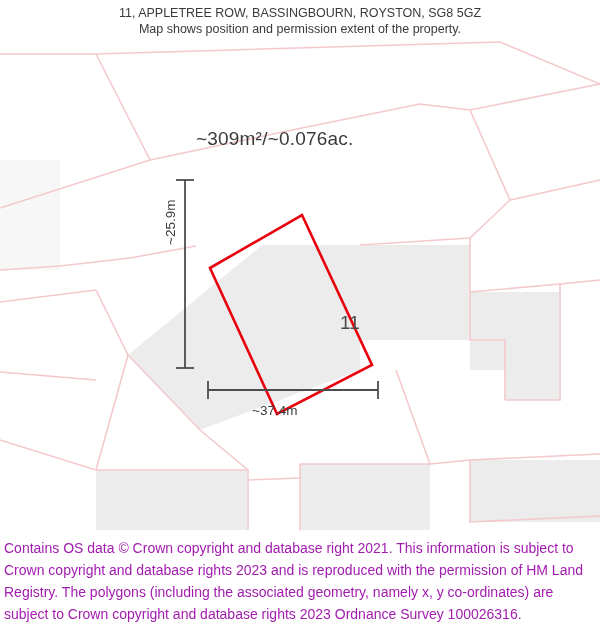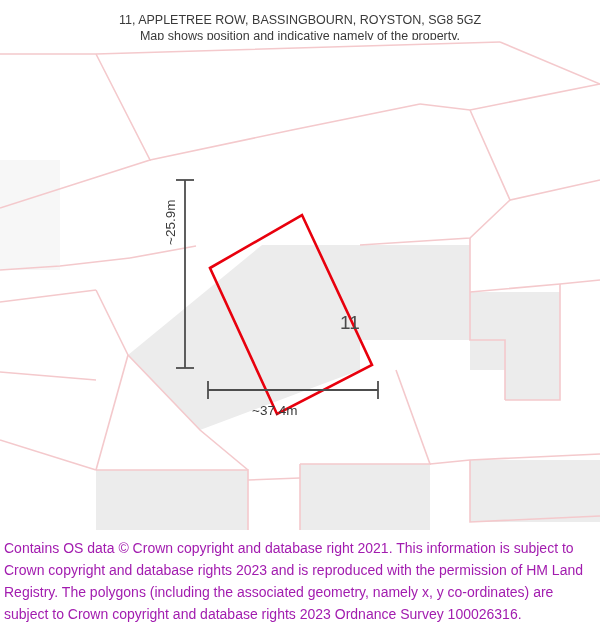--- a/index.html
+++ b/index.html
@@ -20,21 +20,21 @@
     height: 625px;
   }
   
   .header {
     position: absolute;
     top: 0;
     left: 0;
     width: 600px;
     height: 40px;
     text-align: center;
-    padding-top: 12px;
+    padding-top: 5px;
     box-sizing: border-box;
   }
   .header .title {
     font-size: 12.5px;
     color: #3a3a3a;
     line-height: 16px;
     white-space: nowrap;
   }
   .header .subtitle {
     font-size: 12.5px;
@@ -108,21 +108,21 @@
     color: #a21caf;
   }
 </style>
 </head>
 <body>
 
 <div class="page">
 
   <div class="header">
     <div class="title">11, APPLETREE ROW, BASSINGBOURN, ROYSTON, SG8 5GZ</div>
-    <div class="subtitle">Map shows position and indicative namely of the property.</div>
+    <div class="subtitle">Map shows position and permission extent of the property.</div>
   </div>
 
   <div class="map-wrap">
     <svg class="map-svg" width="600" height="490" viewBox="0 0 600 490" xmlns="http://www.w3.org/2000/svg">
 
       <g>
         <polygon points="128,315 262,205 360,205 360,330 200,390" fill="#ececec" stroke="none"></polygon>
         <polygon points="360,205 470,205 470,300 360,300" fill="#ececec" stroke="none"></polygon>
         <polygon points="470,252 560,252 560,330 470,330" fill="#ececec" stroke="none"></polygon>
         <polygon points="505,300 560,300 560,360 505,360" fill="#ececec" stroke="none"></polygon>
@@ -163,20 +163,21 @@
       <g stroke="#4d4d4d" stroke-width="1.8">
         <line x1="185" y1="140" x2="185" y2="328"></line>
         <line x1="176" y1="140" x2="194" y2="140"></line>
         <line x1="176" y1="328" x2="194" y2="328"></line>
         <line x1="208" y1="350" x2="378" y2="350"></line>
         <line x1="208" y1="341" x2="208" y2="359"></line>
         <line x1="378" y1="341" x2="378" y2="359"></line>
       </g>
     </svg>
 
+    <div class="area-label">~309m²/~0.076ac.</div>
     <div class="plot-number">11</div>
     <div class="dim-vert">~25.9m</div>
     <div class="dim-horiz">~37.4m</div>
   </div>
 
   <div class="footer">
     <p>Contains OS data © Crown copyright and database right 2021. This information is subject to Crown copyright and database rights 2023 and is reproduced with the permission of HM Land Registry. The polygons (including the associated geometry, namely x, y co-ordinates) are subject to Crown copyright and database rights 2023 Ordnance Survey 100026316.</p>
   </div>
 
 </div>

